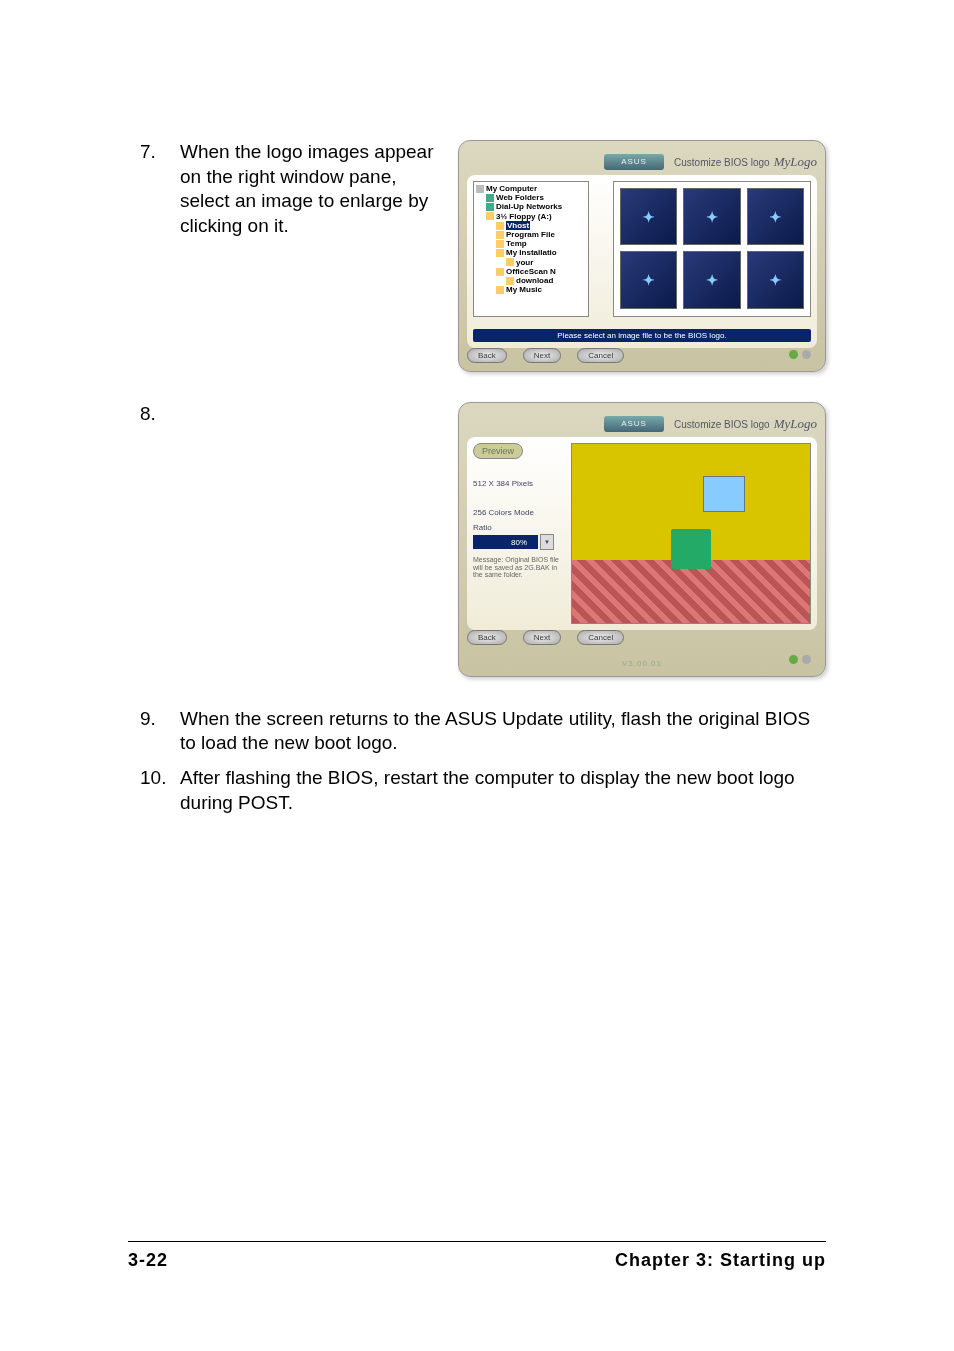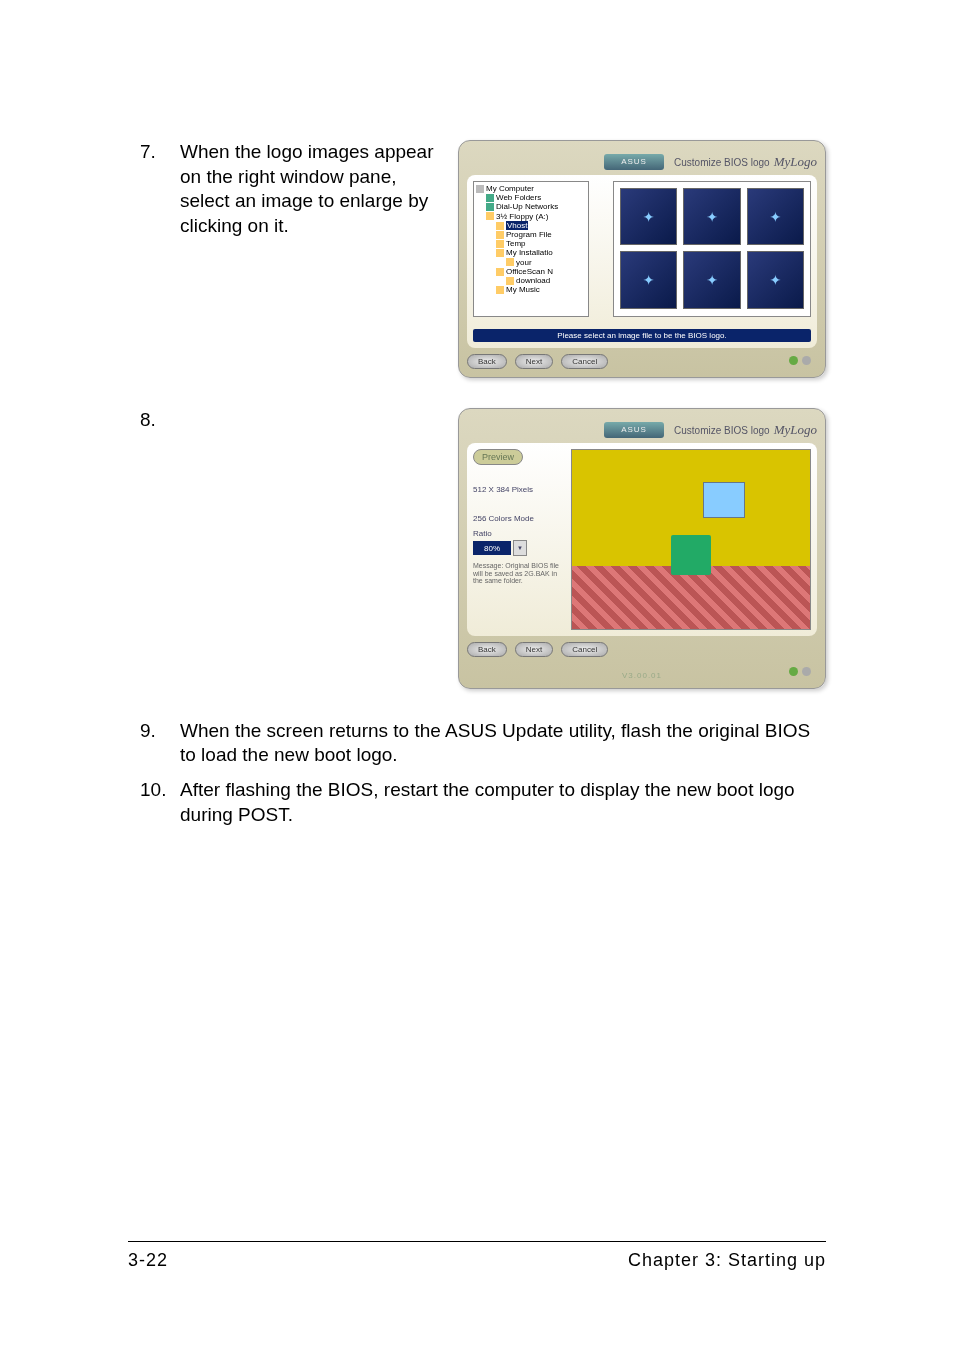--- a/index.html
+++ b/index.html
@@ -45,21 +45,21 @@
   .bold { font-weight: bold; letter-spacing: 1px; }
   .footer {
     position: absolute;
     left: 128px;
     right: 128px;
     bottom: 80px;
     border-top: 1px solid #000;
     padding-top: 8px;
     display: flex;
     justify-content: space-between;
-    font-weight: normal;
+    font-weight: bold;
     font-size: 18px;
     letter-spacing: 1px;
   }
 
   
   .shot {
     width: 350px;
     flex: 0 0 350px;
     margin-left: 24px;
     background: linear-gradient(#dcd8c0, #c8c3a2);
@@ -85,21 +85,21 @@
     font-style: italic;
     color: #556;
     font-size: 13px;
   }
   .shot-body {
     background: linear-gradient(#fff, #f0ecd8);
     border-radius: 8px;
     padding: 6px;
   }
   
-  .s1 .panel-row { display: flex; gap: 24px; }
+  .s1 .panel-row { display: flex; gap: 24px; font-weight: bold; }
   .s1 .tree {
     width: 110px; height: 130px;
     background: #fff; border: 1px solid #888;
     overflow: hidden;
     font-size: 8px;
     line-height: 1.15;
     padding: 2px;
     color: #000;
   }
   .s1 .tree .node { white-space: nowrap; }
@@ -119,21 +119,21 @@
     display:flex; align-items:center; justify-content:center;
     color:#8cf; font-size:14px;
   }
   .s1 .hint {
     background:#0a246a; color:#fff;
     font-size:8px; text-align:center;
     padding:2px 0; border-radius:2px;
     margin-top:12px;
   }
   .shot-buttons {
-    display:flex; gap:8px; margin-top:6px;
+    display:flex; gap:16px; 
     justify-content:flex-start;
   }
   .shot-btn {
     background:radial-gradient(#eee,#aaa);
     border:1px solid #777;
     border-radius:10px;
     padding:2px 10px;
     font-size:8px; color:#333;
   }
   .shot-dots {
@@ -160,21 +160,21 @@
   }
   .s2 .left .line{margin-top:20px;}
   .s2 .ratio-label{margin-top:6px;}
   .s2 .ratio-box{
     margin-top:2px;
     display:flex;align-items:center;gap:2px;
   }
   .s2 .ratio-val{
     background:#0a246a;color:#fff;
     width:38px;height:14px;font-size:8px;
-    display:flex;align-items:center;justify-content:center;
+    display:flex;align-items:center;justify-content:center;padding-left:27px;
   }
   .s2 .ratio-btn{
     width:12px;height:14px;background:#ddd;border:1px solid #888;
     font-size:6px;display:flex;align-items:center;justify-content:center;
   }
   .s2 .msg{margin-top:6px;font-size:7px;color:#666;line-height:1.1;}
   .s2 .preview{
     flex:1; aspect-ratio: 4/3;
     background:#d9c400;
     border:1px solid #888;

